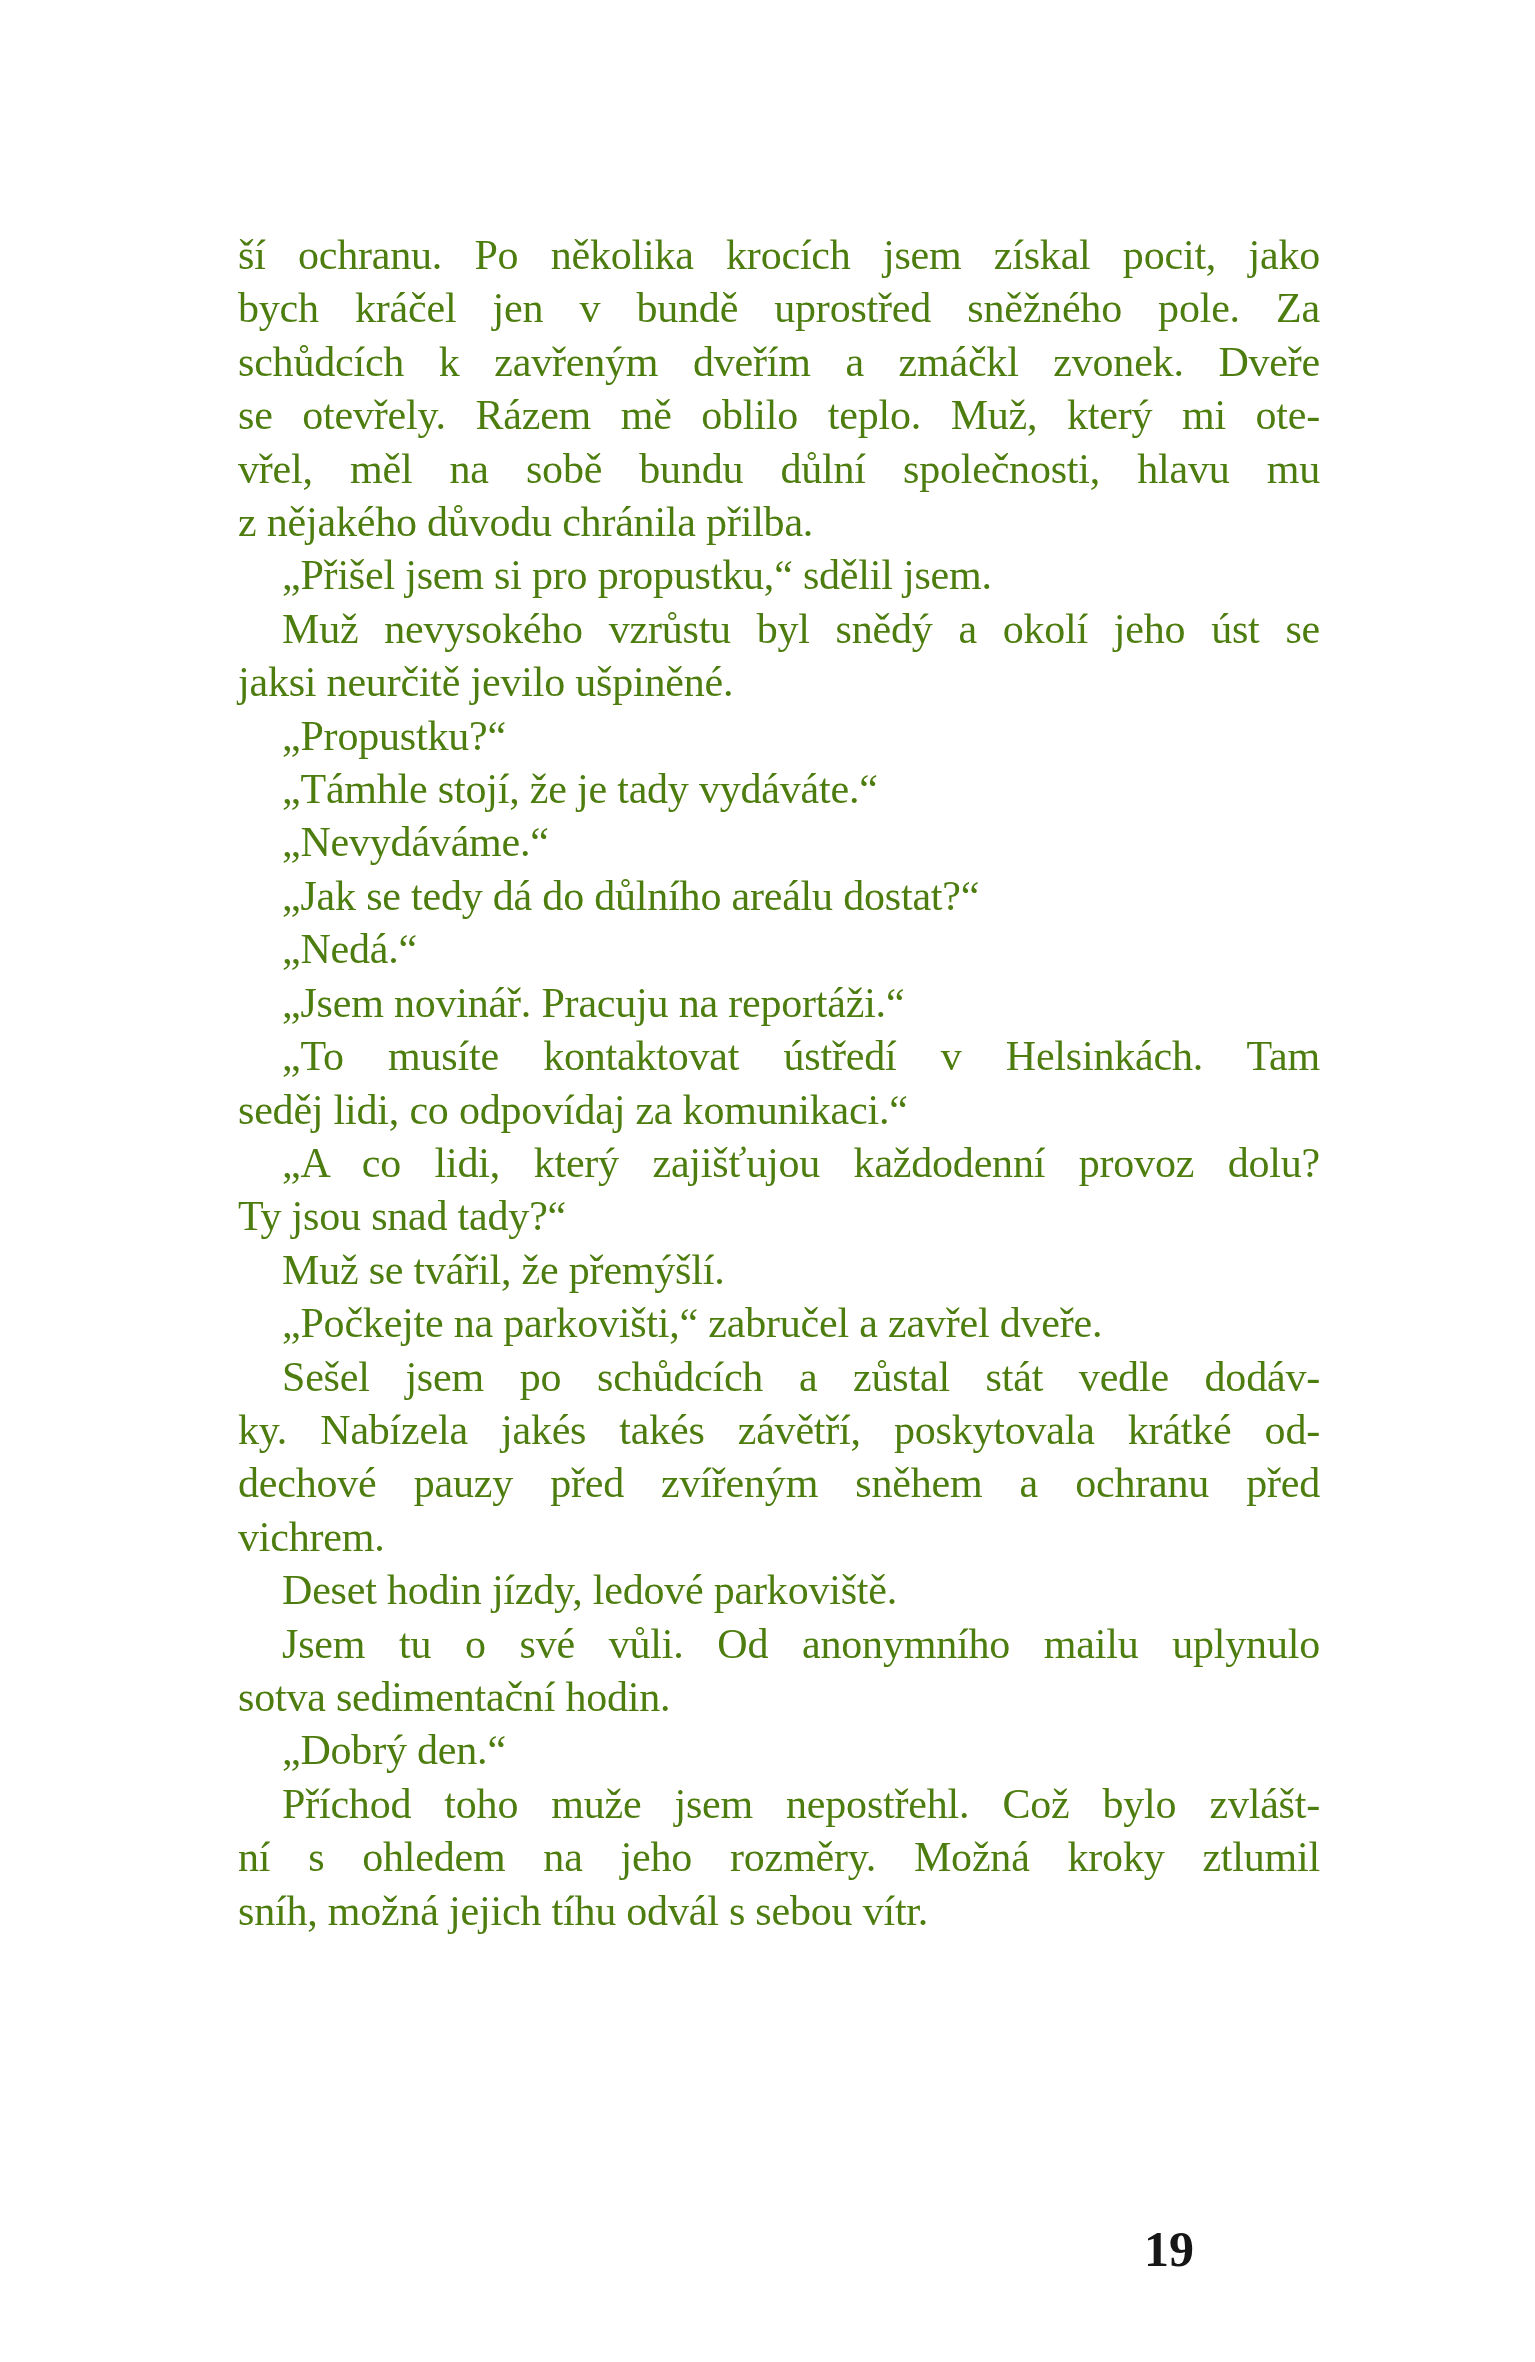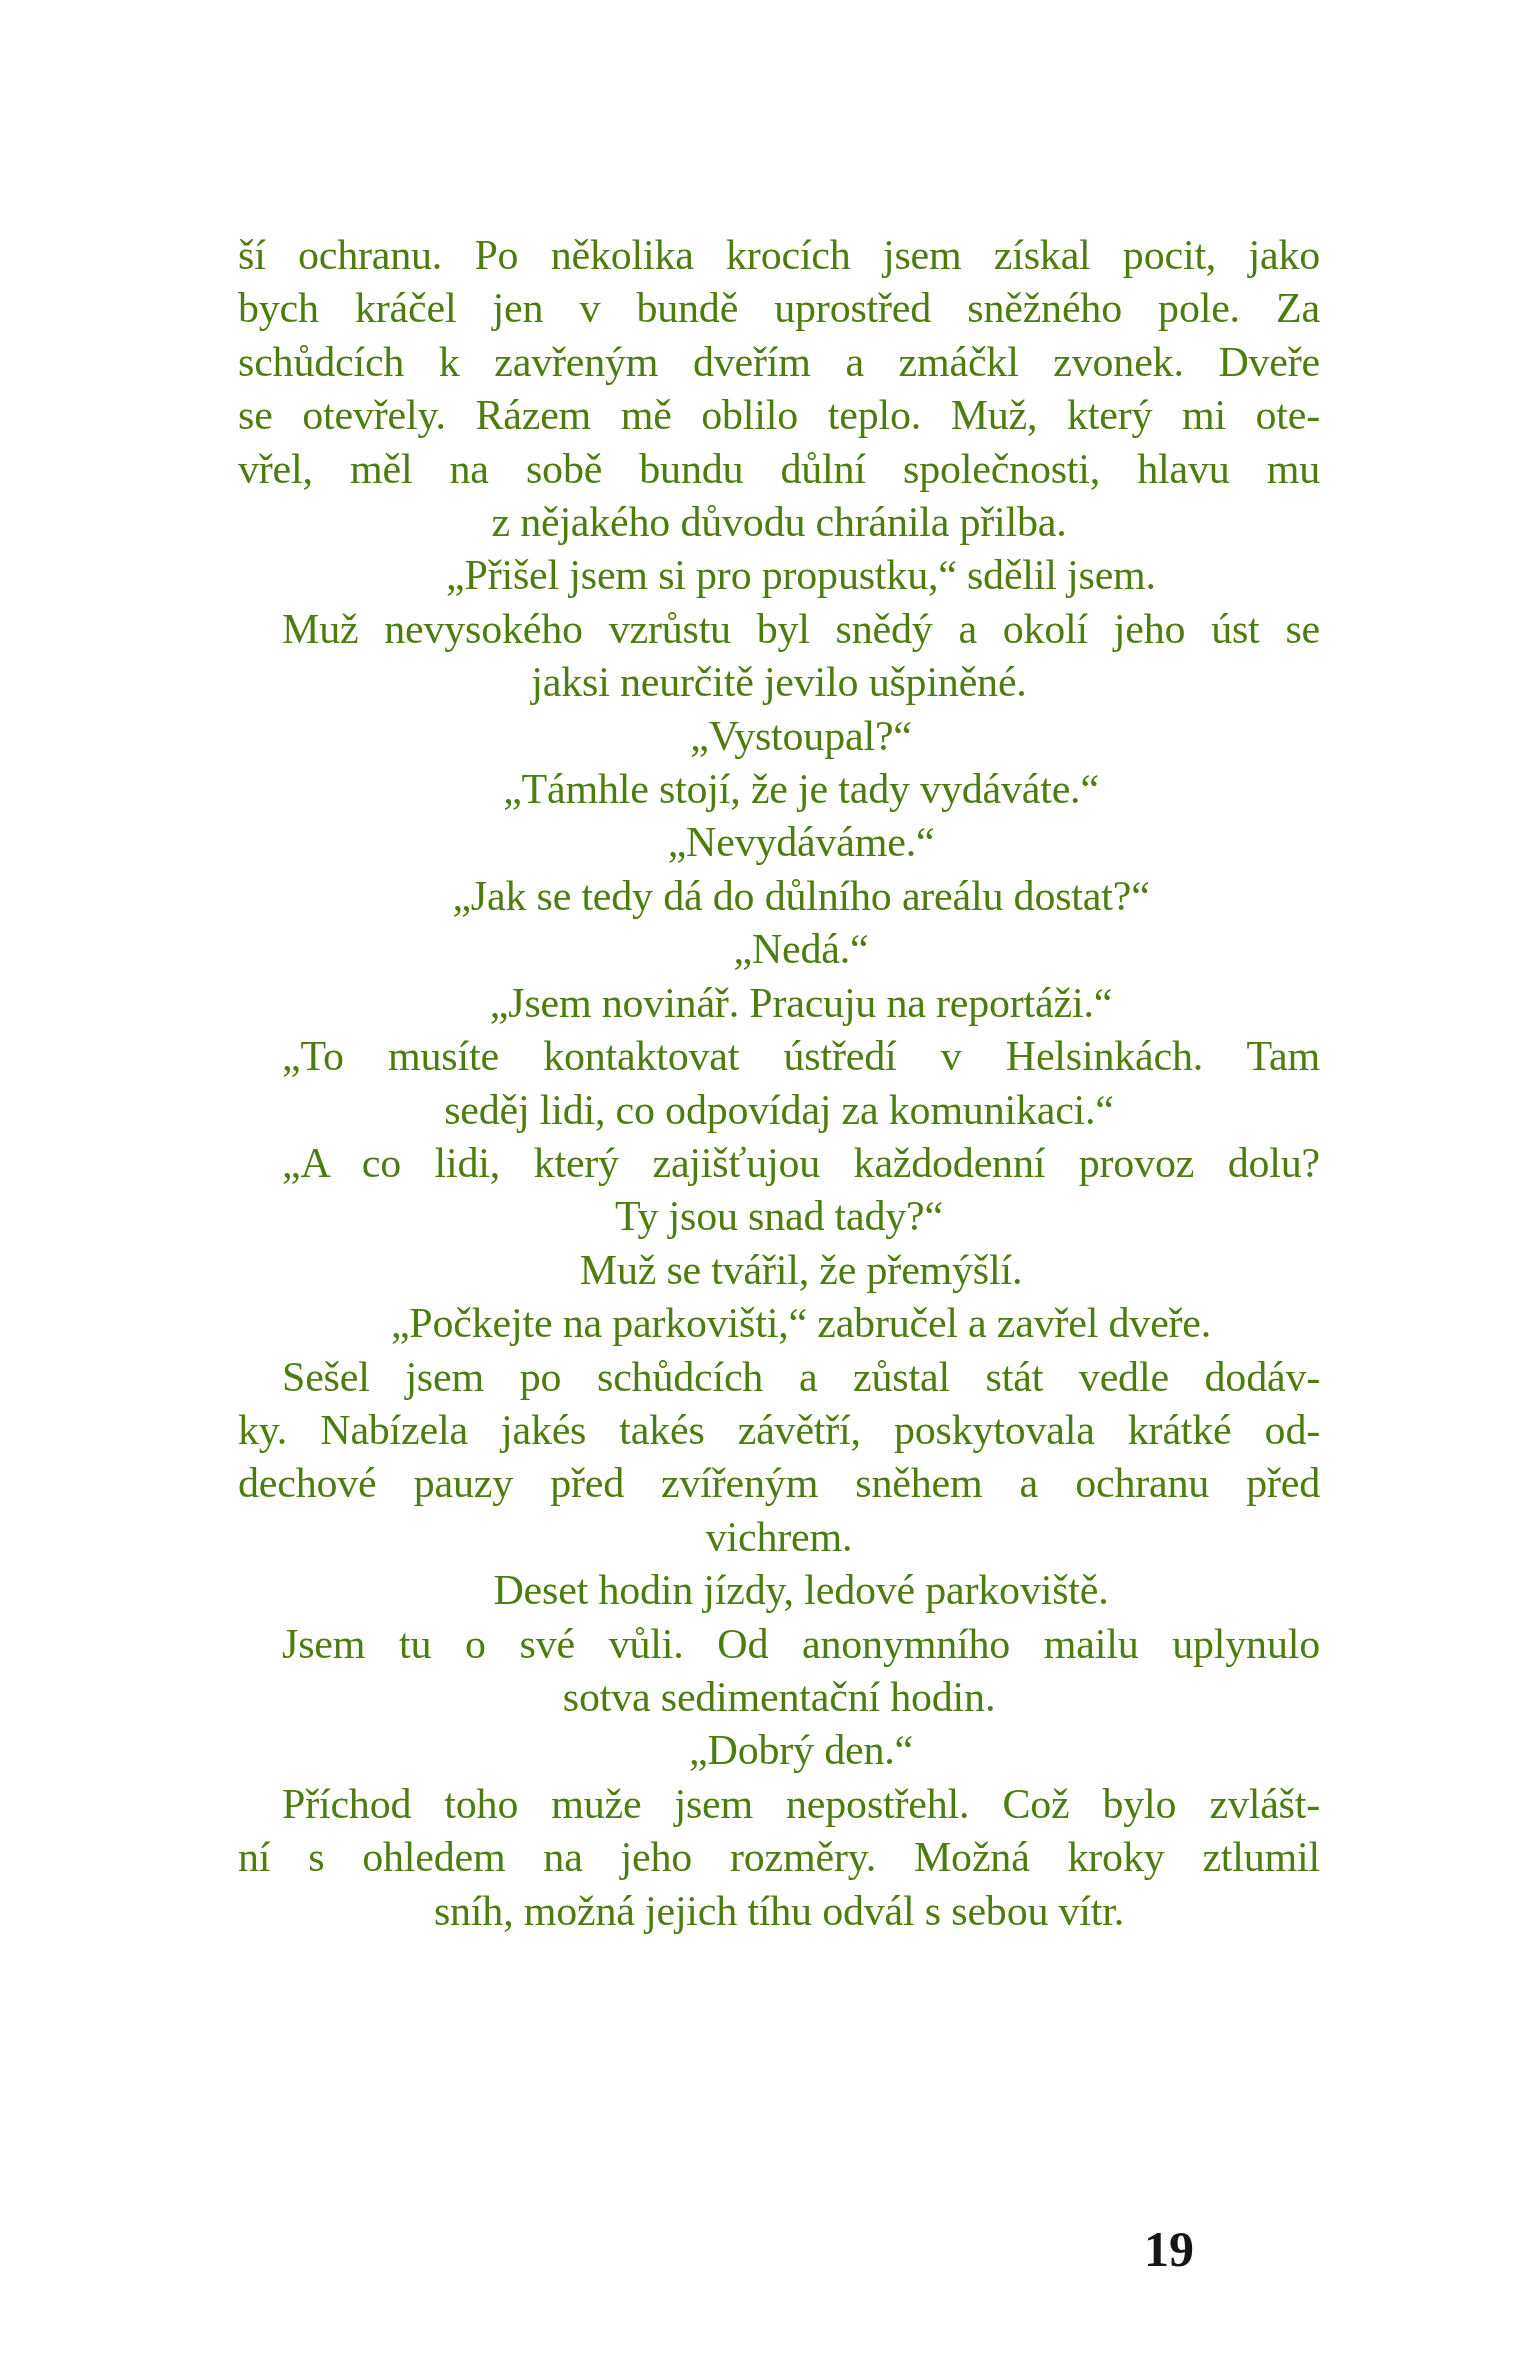--- a/index.html
+++ b/index.html
@@ -24,21 +24,21 @@
     line-height: 53.4px;
     color: #4d7c0f;
     letter-spacing: -0.2px;
   }
   .para { margin: 0; padding: 0; }
   .line { min-height: 53.4px; }
   .just {
     text-align: justify;
     text-align-last: justify;
   }
-  .last { text-align: center; }
+  .last { text-align: left; }
   .indent { text-indent: 44px; }
   .pagenum {
     position: absolute;
     left: 1144px;
     top: 2224px;
     font-family: "Liberation Serif", "DejaVu Serif", serif;
     font-size: 50px;
     line-height: 50px;
     font-weight: bold;
     color: #161616;
@@ -64,21 +64,21 @@
     <div class="para">
       <div class="line last indent">„Přišel jsem si pro propustku,“ sdělil jsem.</div>
     </div>
 
     <div class="para">
       <div class="line just indent">Muž nevysokého vzrůstu byl snědý a okolí jeho úst se</div>
       <div class="line last">jaksi neurčitě jevilo ušpiněné.</div>
     </div>
 
     <div class="para">
-      <div class="line last indent">„Vystoupal?“</div>
+      <div class="line last indent">„Propustku?“</div>
     </div>
 
 
     <div class="para">
       <div class="line last indent">„Támhle stojí, že je tady vydáváte.“</div>
     </div>
 
     <div class="para">
       <div class="line last indent">„Nevydáváme.“</div>
     </div>

